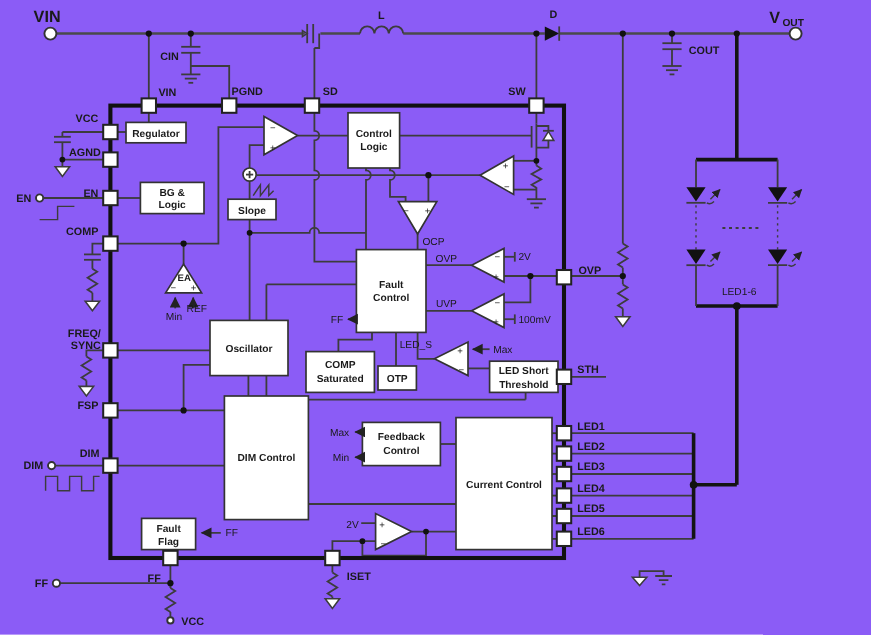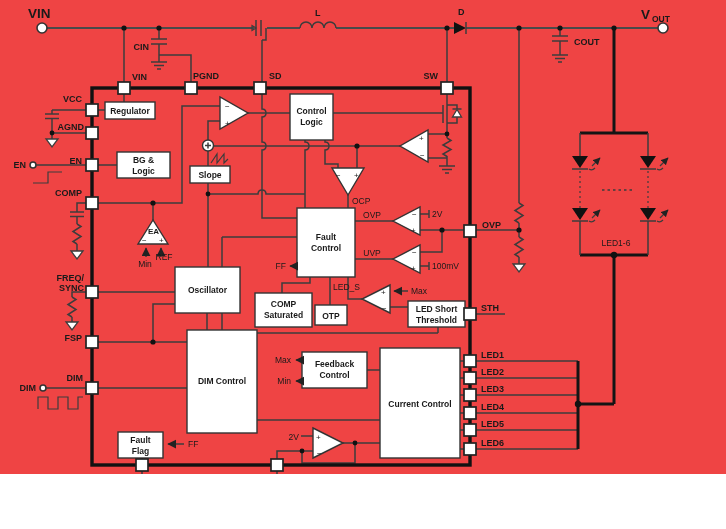--- a/index.html
+++ b/index.html
@@ -1,16 +1,16 @@
 <!DOCTYPE html>
 <html><head>
 <meta charset="utf-8">
 <style>
   html,body { margin:0; padding:0; background:#ffffff; }
-  .stage { position:relative; width:726px; height:474px; background:#ef4444; }
+  .stage { position:relative; width:726px; height:529px; background:#8b5cf6; }
   svg { display:block; }
   text { font-family:"Liberation Sans", sans-serif; fill:#1a1a1a; }
   .big  { font-size:13.5px; font-weight:bold; }
   .sub  { font-size:8.5px;  font-weight:bold; }
   .lbl  { font-size:9px;    font-weight:bold; }
   .blk  { font-size:8.5px;  font-weight:bold; text-anchor:middle; }
   .ann  { font-size:8.5px; }
   .sgn  { font-size:8px; }
   .w    { stroke:#3c3c3c; stroke-width:1.5; fill:none; }
   .wthin{ stroke:#3c3c3c; stroke-width:1.2; fill:none; }

